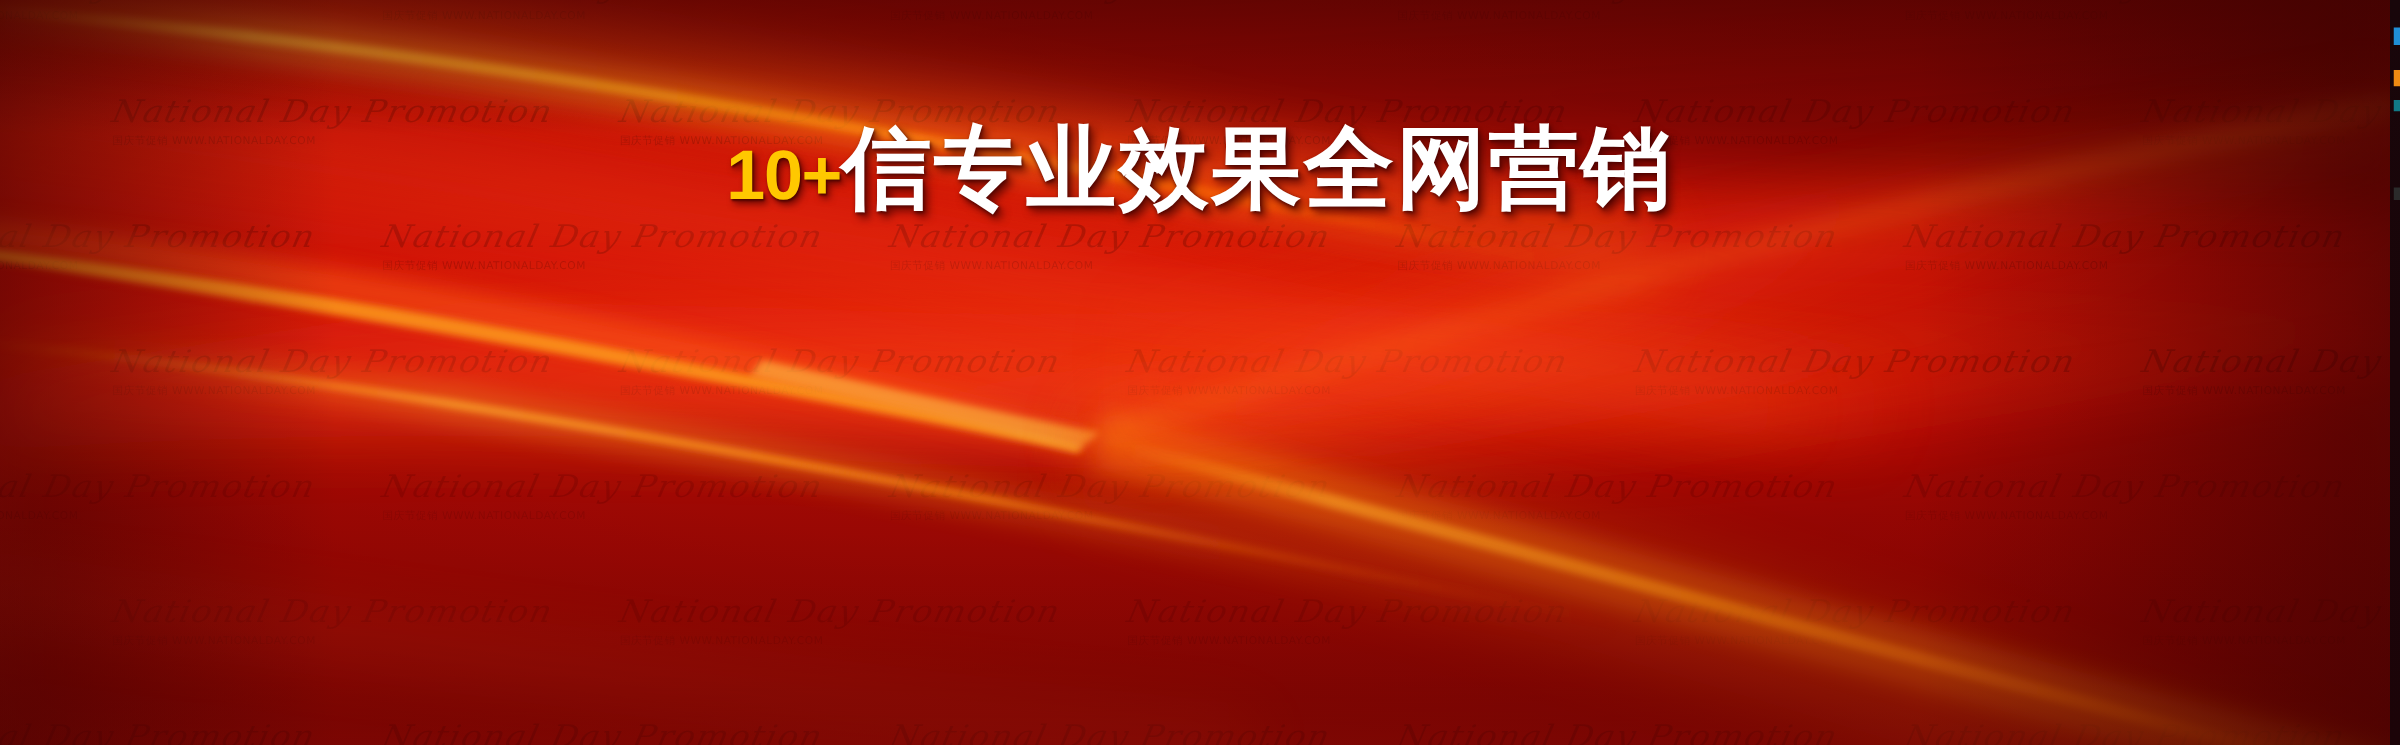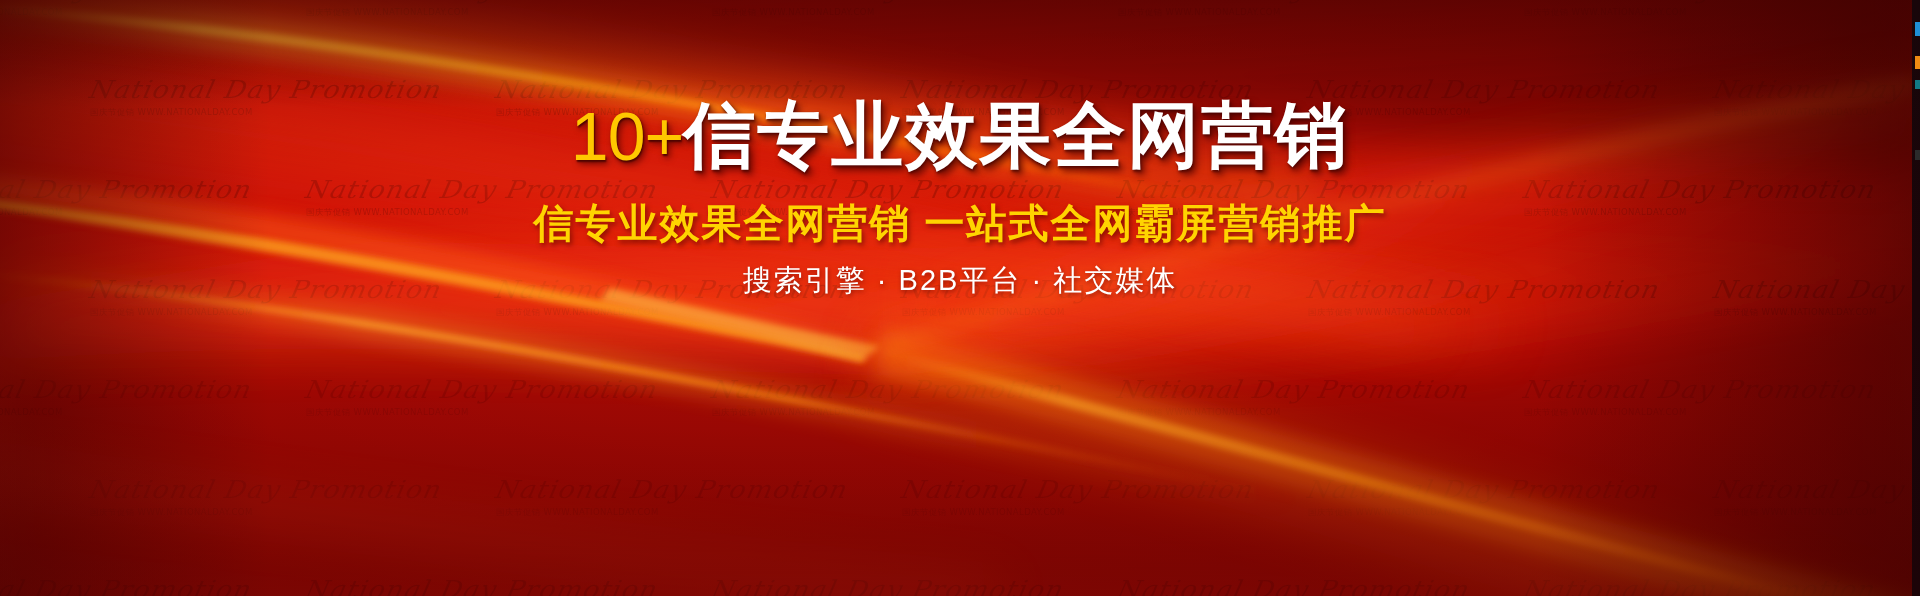--- a/index.html
+++ b/index.html
@@ -78,22 +78,22 @@
     text-align:center;
     font-size:72px;
     font-weight:bold;
     line-height:1;
     white-space:nowrap;
     letter-spacing:1px;
   }
   .headline .num{
     color:#ffc800;
     font-family:"Liberation Sans","DejaVu Sans",sans-serif;
-    font-weight:normal;
-    font-size:68px;
+    font-weight:bold;
+    font-size:56px;
     text-shadow:3px 4px 6px rgba(80,3,1,.75), 1px 2px 2px rgba(60,2,1,.9);
     letter-spacing:-1px;
   }
   .headline .main{
     color:#ffffff;
     font-family:"Liberation Sans","DejaVu Sans",sans-serif;
     font-weight:bold;
     font-size:72px;
     text-shadow:4px 5px 7px rgba(78,3,1,.78), 1px 2px 3px rgba(60,2,1,.85);
     letter-spacing:2px;
@@ -374,23 +374,21 @@
   </div>
 
   <div class="bg-vign"></div>
 
   <div class="content">
 
     <div class="headline">
       <span class="num">10+</span><span class="main">信专业效果全网营销</span>
     </div>
 
-    <div class="subhead">信专业效果全网营销 一站式全网霸屏营销推广</div>
-
-    <div class="tagline">搜索引擎 · B2B平台 · 社交媒体</div>
+
   </div>
 
   <div class="edge-strip">
     <div class="edge-mark m1"></div>
     <div class="edge-mark m2"></div>
     <div class="edge-mark m3"></div>
     <div class="edge-mark m4"></div>
   </div>
 
 </div>

